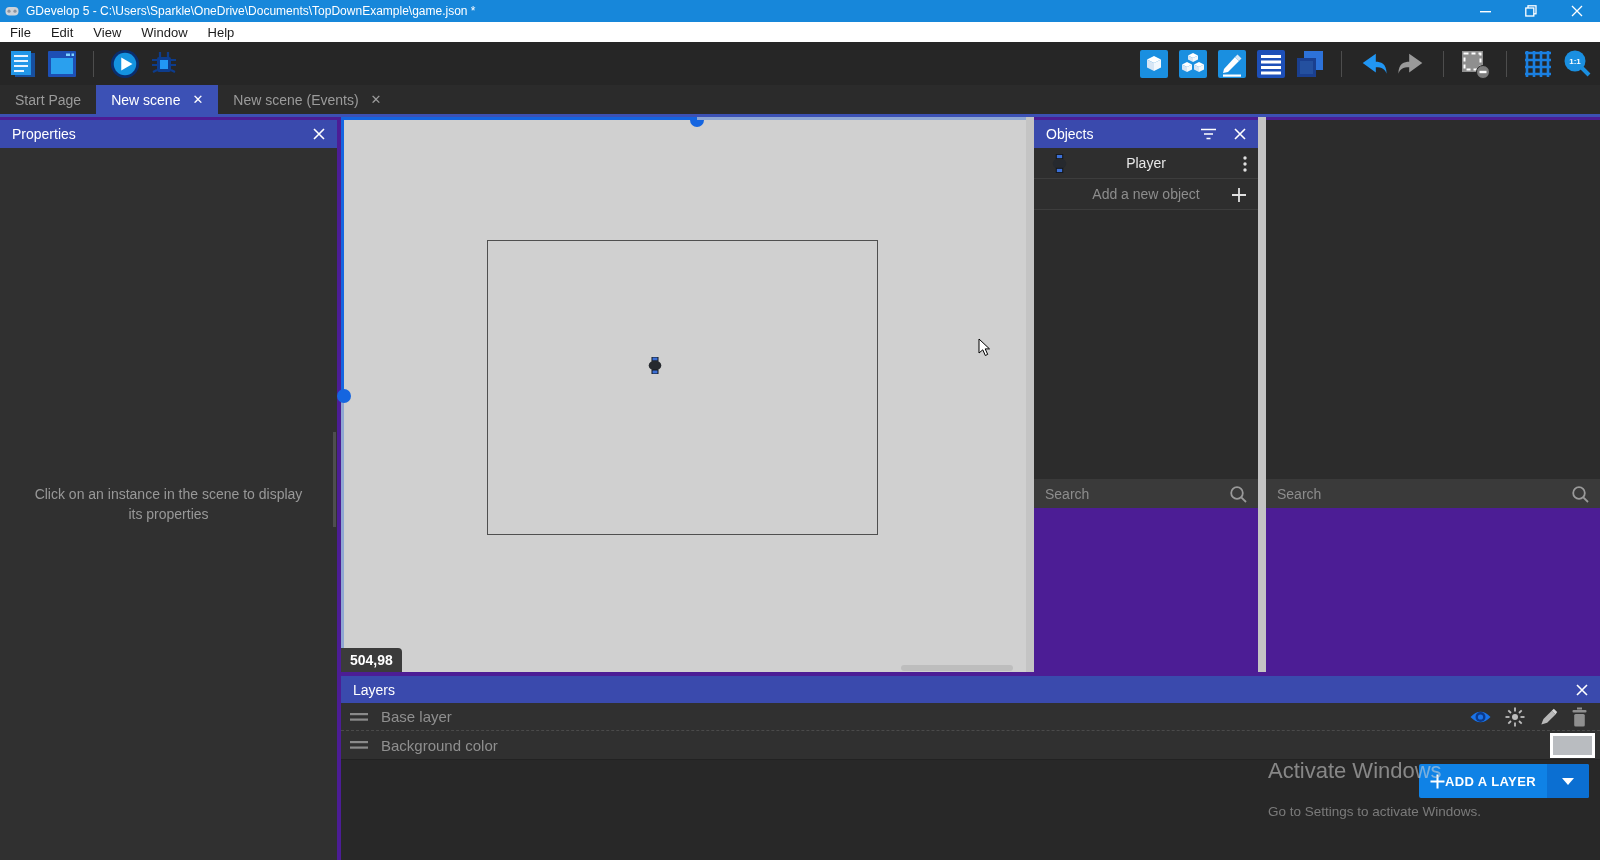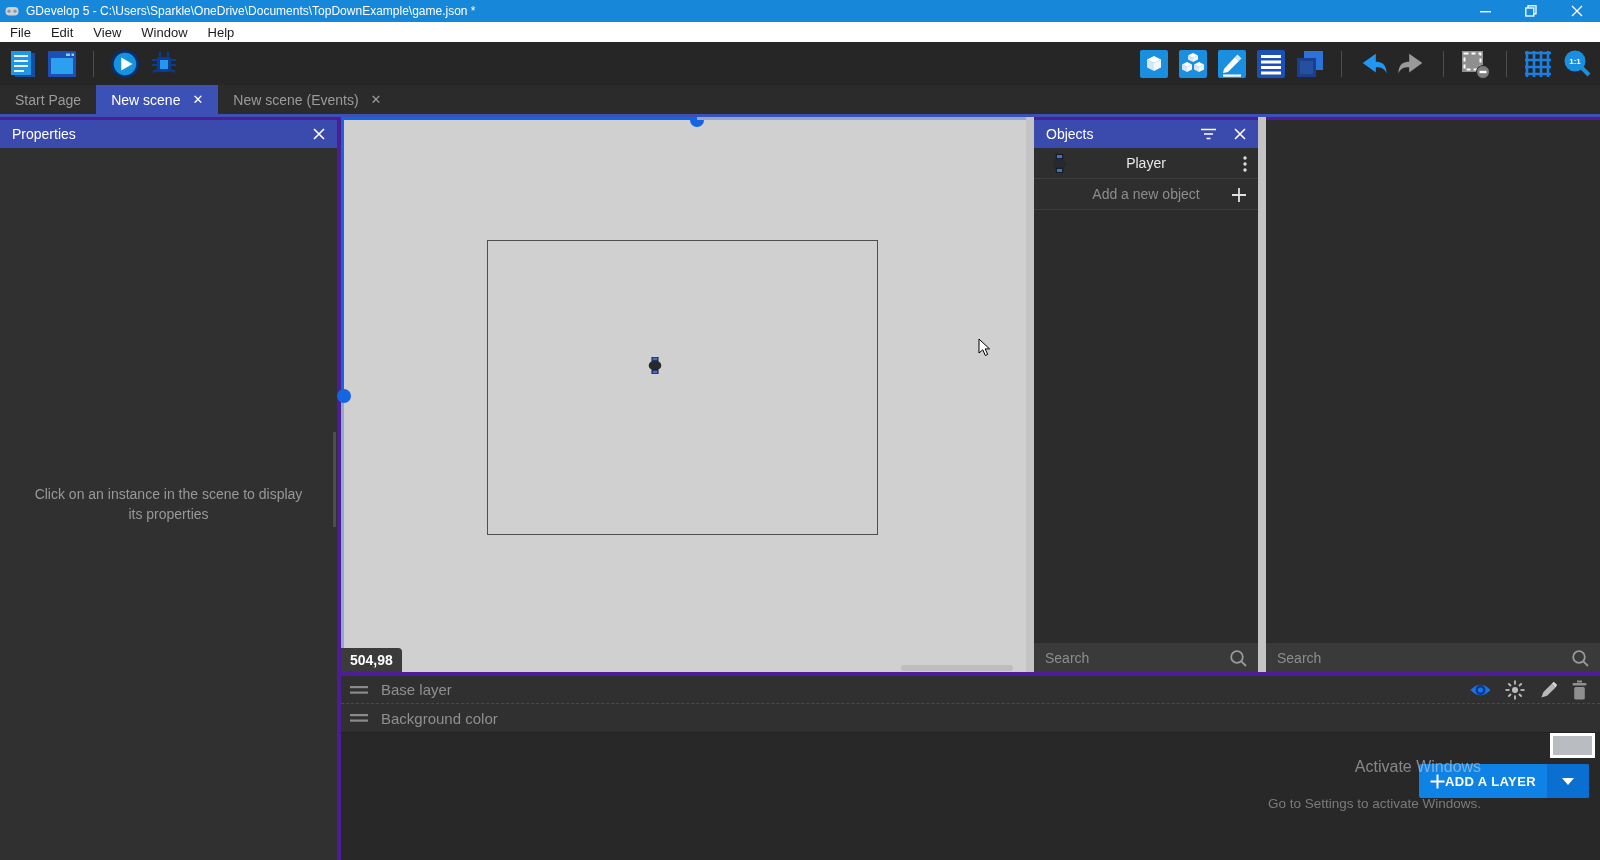--- a/index.html
+++ b/index.html
@@ -63,21 +63,21 @@
   .coord-label { position:absolute; left:0; top:531px; height:24px; padding:0 9px;
                  background:#3b3b3b; color:#fff; font-size:14px; font-weight:bold;
                  border-top-right-radius:4px; display:flex; align-items:center; }
   .h-scrollbar { position:absolute; left:560px; top:548px; width:112px; height:6px;
                  background:#bdbdbd; border-radius:3px; }
 
   
   .splitter { position:absolute; top:0; width:8px; height:555px; background:#c4c4c4; }
 
   
-  .side-panel { position:absolute; top:3px; height:552px; background:#2c2c2c;
+  .side-panel { position:absolute; top:3px; height:388px; background:#2c2c2c;
                 display:flex; flex-direction:column; }
   .objects-panel { left:1034px; width:224px; }
   .groups-panel  { left:1266px; width:334px; }
   .obj-row { height:31px; flex:0 0 auto; position:relative; display:flex; align-items:center;
              justify-content:center; background:#2e2e2e; border-bottom:1px solid #3d3d3d; }
   .obj-row .row-label { color:#e8e8e8; font-size:14px; }
   .obj-row .row-label.dim { color:#8d8d8d; }
   .row-left-icon { position:absolute; left:18px; top:6px; }
   .row-right { position:absolute; right:11px; top:0; height:31px; display:flex; align-items:center; }
   .search-row { margin-top:auto; height:29px; background:#3a3a3a; display:flex;
@@ -104,21 +104,21 @@
                    color:#fff; z-index:2; }
   .alb-main { flex:1; display:flex; align-items:center; justify-content:center; gap:0;
               font-size:13px; font-weight:bold; letter-spacing:.4px; }
   .alb-drop { width:42px; background:#0b6fd2; display:flex; align-items:center;
               justify-content:center; border-radius:0 2px 2px 0; }
   .caret-down { width:0; height:0; border-left:6px solid transparent;
                 border-right:6px solid transparent; border-top:7px solid #ffffff; }
 
   
   .watermark { position:absolute; left:1268px; top:641px; z-index:3; pointer-events:none; }
-  .wm1 { font-size:16px; color:rgba(214,214,214,.55);text-align:right; }
+  .wm1 { font-size:22px; color:rgba(214,214,214,.55); }
   .wm2 { font-size:13.5px; color:rgba(190,190,190,.55); margin-top:20px; }
 </style>
 </head>
 <body>
 
 <div class="app">
 
   <div class="titlebar">
     <svg class="title-icon" viewBox="0 0 14 12">
       <rect x="0.5" y="2" width="13" height="8.5" rx="4" fill="#cdd2d9"></rect>
@@ -366,20 +366,27 @@
       <div class="search-row">
         <input type="text" placeholder="Search" style="">
         <svg width="18" height="18" viewBox="0 0 18 18">
           <circle cx="8" cy="8" r="5.8" fill="none" stroke="#9a9a9a" stroke-width="1.8"></circle>
           <line x1="12.3" y1="12.3" x2="17" y2="17" stroke="#9a9a9a" stroke-width="1.8"></line>
         </svg>
       </div>
     </div>
 
     <div class="layers-panel">
+      <div class="panel-header">
+        <span class="ph-title">Layers</span>
+        <span class="ph-spacer"></span>
+        <svg width="12" height="12" viewBox="0 0 12 12">
+          <path d="M1,1 L11,11 M11,1 L1,11" stroke="#fff" stroke-width="1.6"></path>
+        </svg>
+      </div>
 
       <div class="layer-row dashed">
         <svg width="18" height="10" viewBox="0 0 18 10">
           <rect x="0" y="1" width="18" height="2.2" fill="#8a8a8a"></rect>
             <rect x="0" y="6.5" width="18" height="2.2" fill="#8a8a8a"></rect>
         </svg>
         <span class="layer-name">Base layer</span>
         <div class="layer-icons">
           <svg width="23" height="16" viewBox="0 0 23 16">
             <path d="M1.5,8 Q11.5,-2.5 21.5,8 Q11.5,18.5 1.5,8 Z" fill="#1a73e8"></path>

